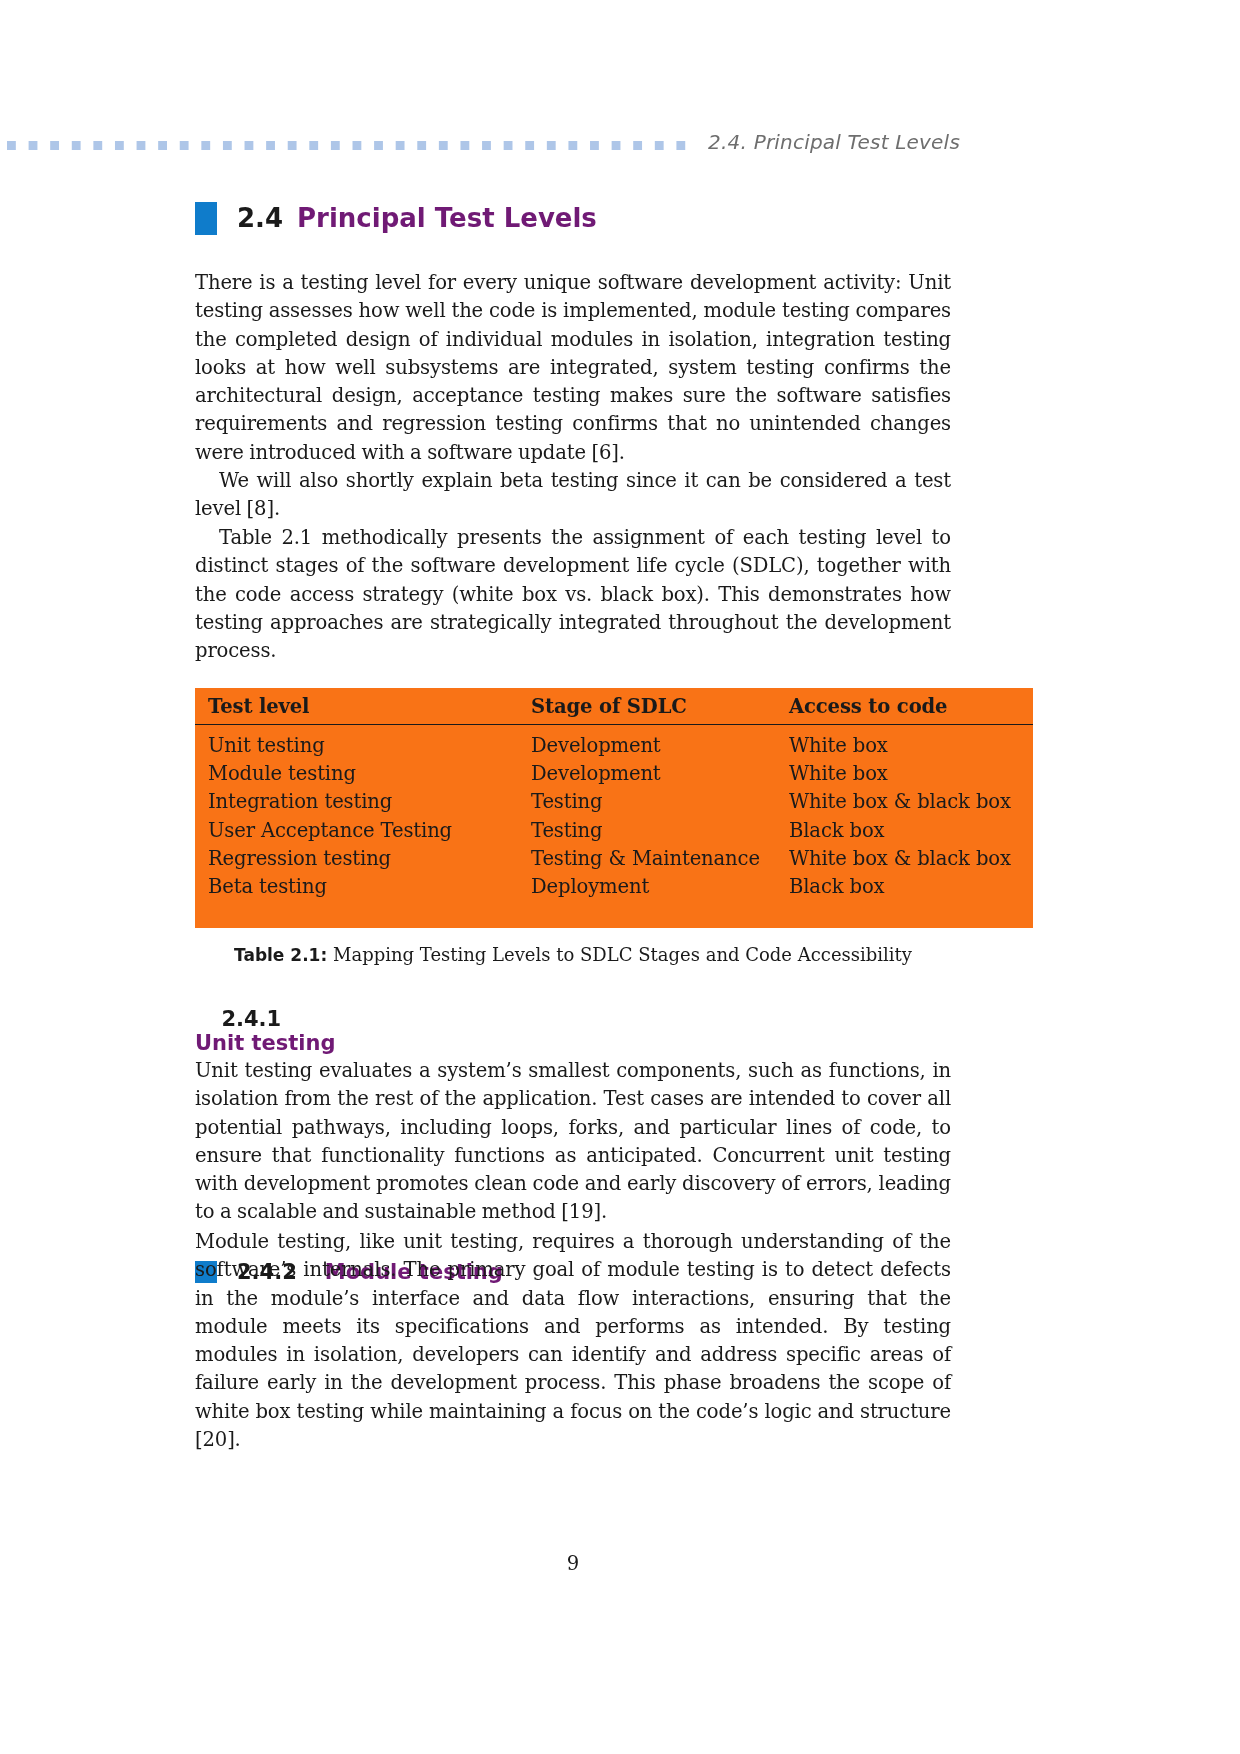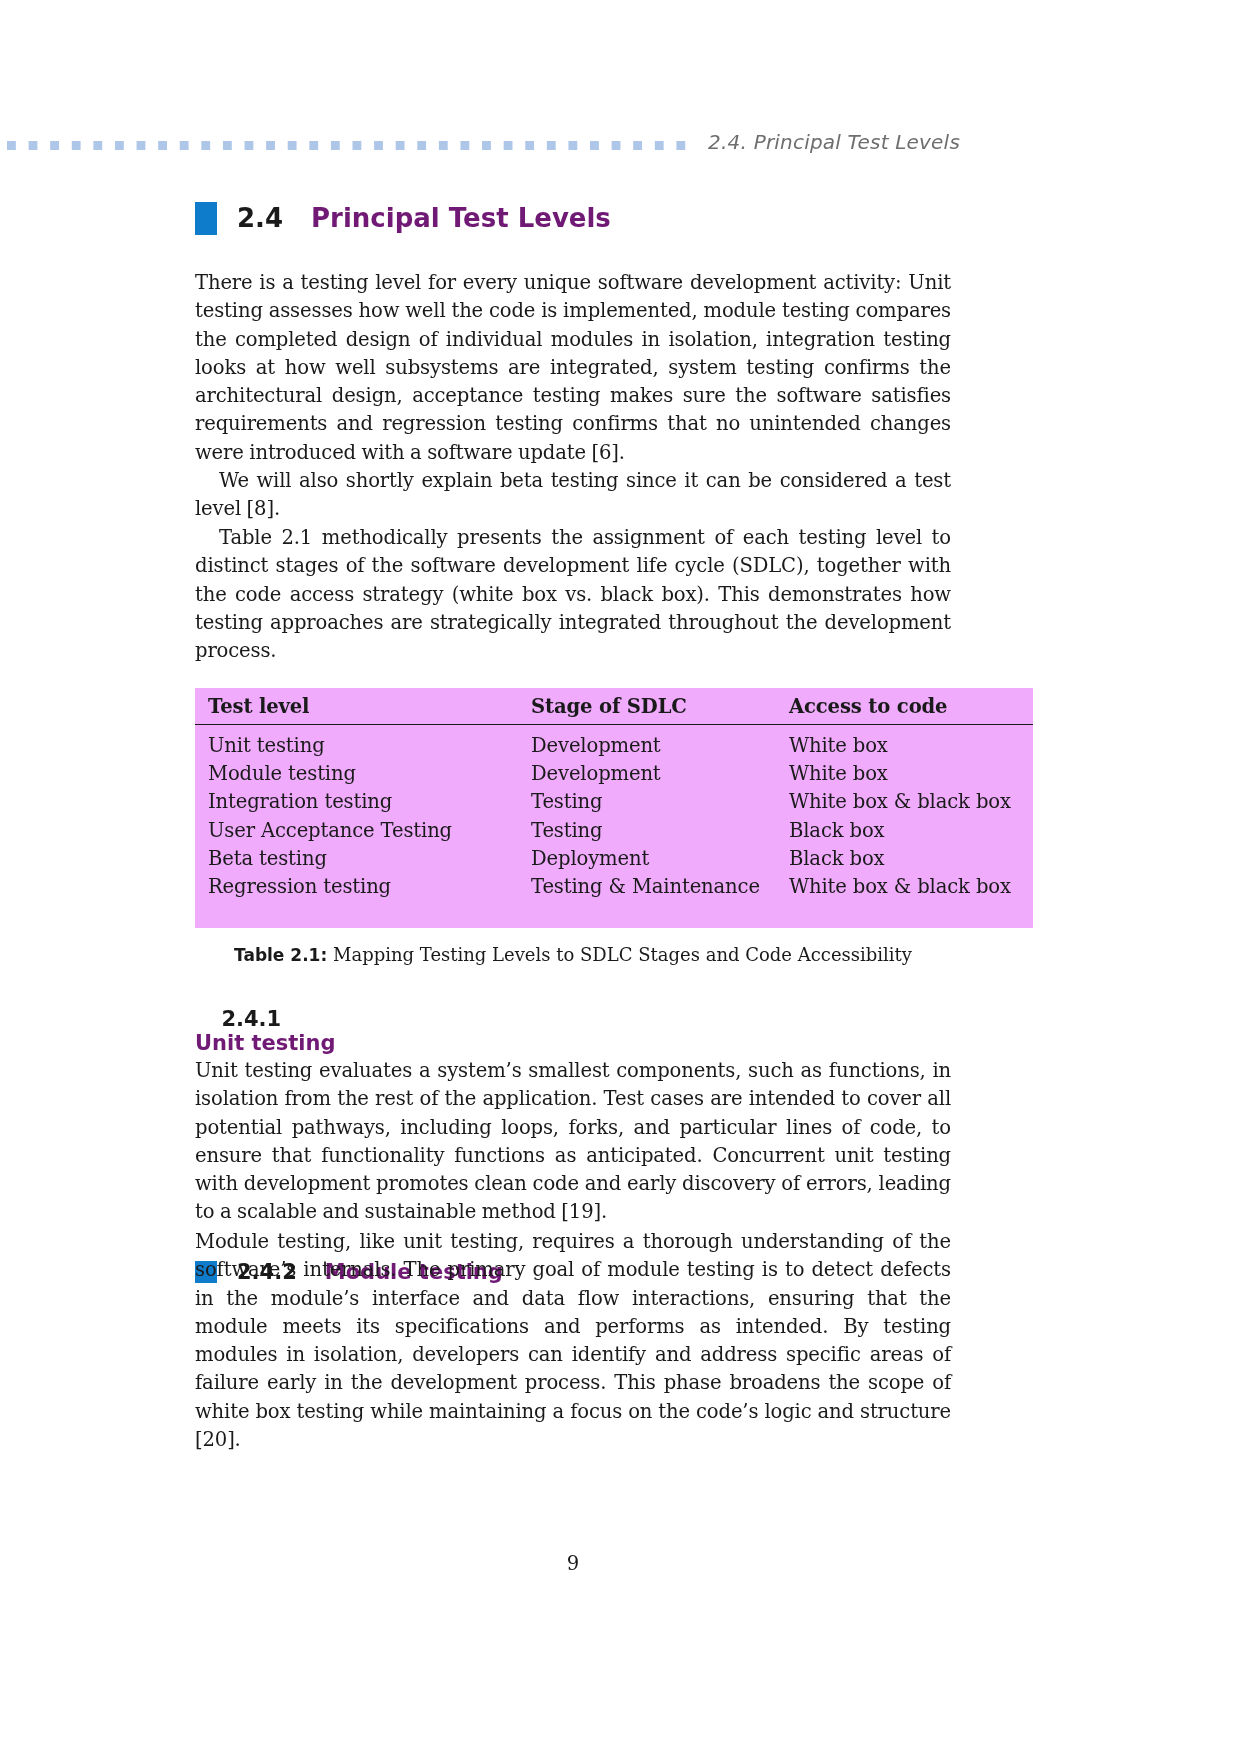--- a/index.html
+++ b/index.html
@@ -66,21 +66,21 @@
     .heading .title {
       color: #701a75;
     }
 
     .h-sec {
       top: 200px;
       height: 36px;
       font-size: 26px;
     }
     .h-sec .marker { width: 22px; height: 33px; margin-right: 20px; }
-    .h-sec .num { margin-right: 28px; }
+    .h-sec .num { margin-right: 14px; }
 
     .h-sub { font-size: 21px; height: 28px; }
     .h-sub .marker { width: 22px; height: 22px; margin-right: 20px; }
     .h-sub .num { margin-right: 28px; }
     .h-sub-1 { top: 1007px; flex-direction: column; }
     .h-sub-2 { top: 1258px; }
 
     
     .para {
       position: absolute;
@@ -100,21 +100,21 @@
     .p4 { top: 1057px; }
     .p5 { top: 1228px; }
 
     
     .table-wrap {
       position: absolute;
       left: 195px;
       top: 688px;
       width: 838px;
       height: 240px;
-      background: #f0abfc;
+      background: #f97316;
     }
     .sdlc-table {
       border-collapse: collapse;
       width: 100%;
       font-size: 19.6px;
       letter-spacing: -0.15px;
     }
     .sdlc-table th {
       text-align: left;
       font-weight: bold;
@@ -199,28 +199,28 @@
         <td>Integration testing</td>
         <td>Testing</td>
         <td>White box &amp; black box</td>
       </tr>
       <tr>
         <td>User Acceptance Testing</td>
         <td>Testing</td>
         <td>Black box</td>
       </tr>
       <tr>
+        <td>Regression testing</td>
+        <td>Testing &amp; Maintenance</td>
+        <td>White box &amp; black box</td>
+      </tr>
+      <tr>
         <td>Beta testing</td>
         <td>Deployment</td>
         <td>Black box</td>
-      </tr>
-      <tr>
-        <td>Regression testing</td>
-        <td>Testing &amp; Maintenance</td>
-        <td>White box &amp; black box</td>
       </tr>
     </tbody>
   </table>
 </div>
 
 <div class="caption">
   <span class="cap-label">Table 2.1:</span>
   <span>Mapping Testing Levels to SDLC Stages and Code Accessibility</span>
 </div>
 

